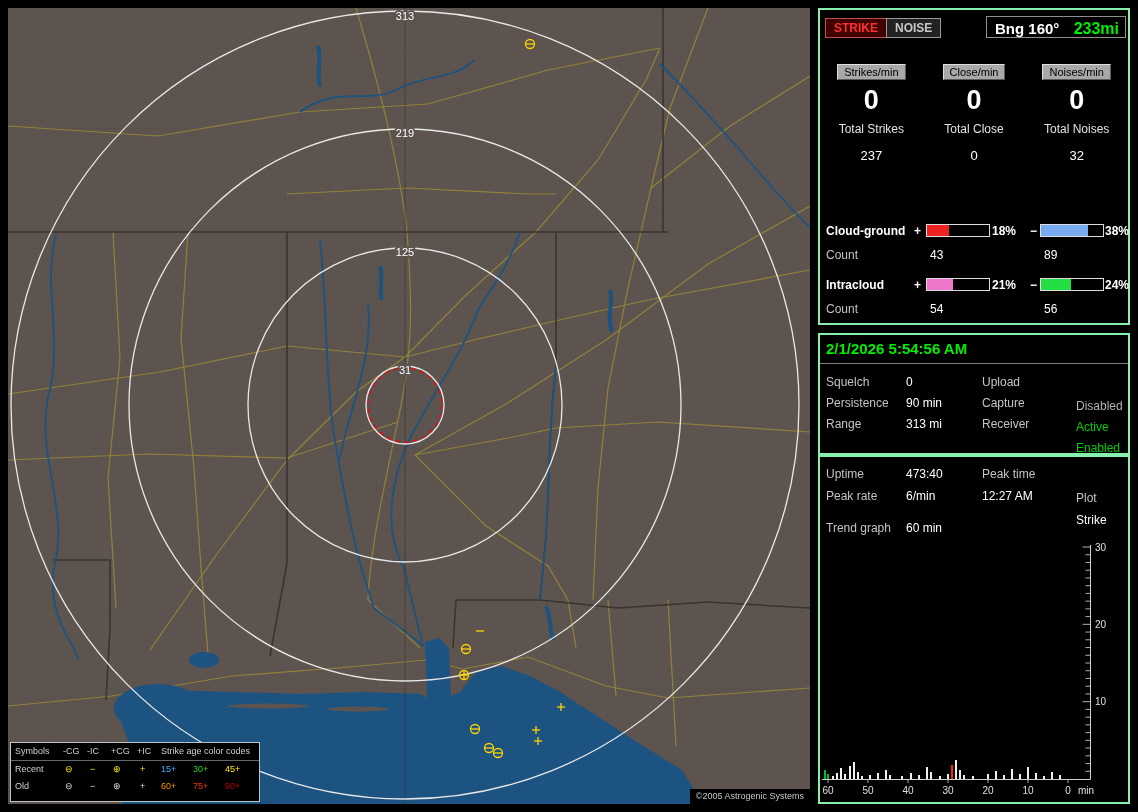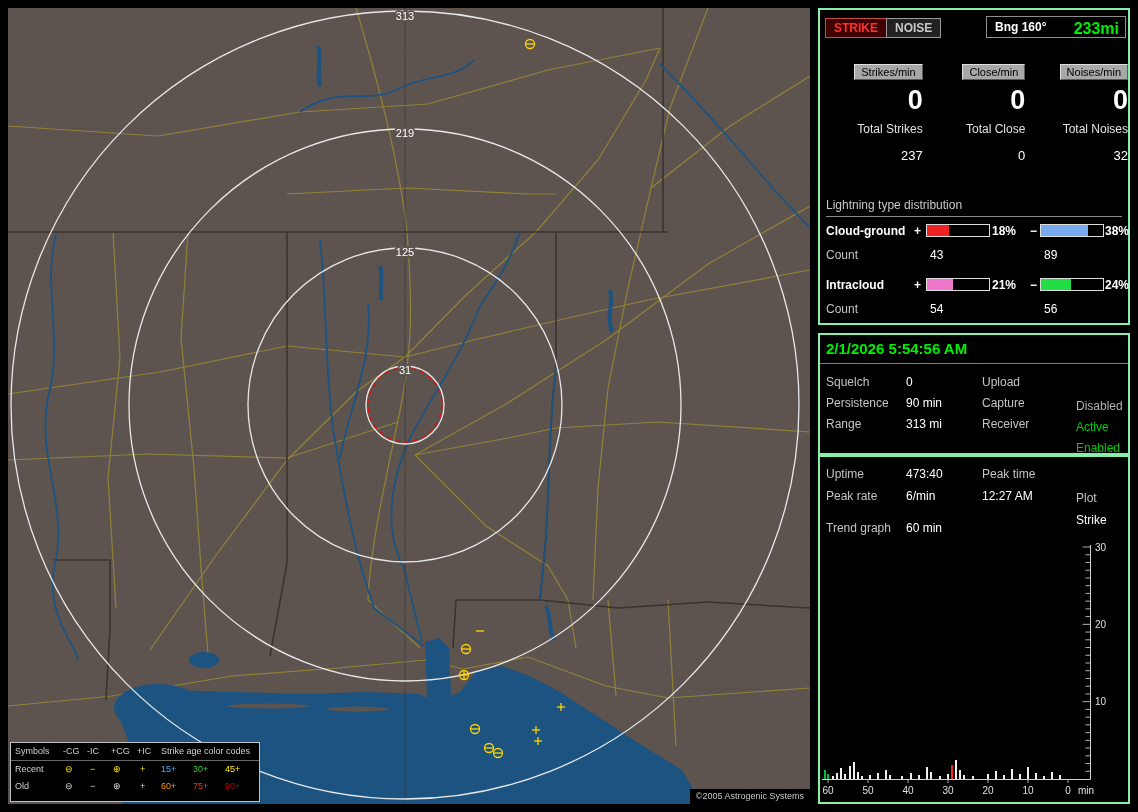--- a/index.html
+++ b/index.html
@@ -20,24 +20,24 @@
   
   .side{position:absolute;left:818px;top:8px;width:312px;height:796px;}
   .panel{position:absolute;left:0;width:312px;background:#000;border:2px solid #86efac;box-sizing:border-box;}
   .panelA{top:0;height:317px;}
   .panelB{top:325px;height:122px;}
   .panelC{top:447px;height:349px;}
   .btn{position:absolute;top:8px;font-size:12px;font-weight:bold;padding:2px 8px;cursor:default;}
   .btn-strike{left:5px;background:#400000;border:1px solid #c05050;color:#ff3030;}
   .btn-noise{left:66px;background:#222;border:1px solid #9a9a9a;color:#c8c8c8;}
   .bngbox{position:absolute;top:6px;right:2px;width:138px;height:20px;border:1px solid #8e8e8e;background:#000;}
-  .bngbox .bl{position:absolute;left:8px;top:3px;color:#fff;font-size:12px;font-weight:bold;}
+  .bngbox .bl{position:absolute;left:8px;top:3px;color:#fff;font-size:15px;font-weight:bold;}
   .bngbox .bv{position:absolute;right:6px;top:3px;color:#00ee00;font-size:16px;font-weight:bold;}
   .counters{position:absolute;top:52px;left:0;right:0;display:flex;}
-  .counter{flex:1;text-align:right;}
+  .counter{flex:1;text-align:center;}
   .cbtn{display:inline-block;background:#a8a8a8;color:#000;font-size:11px;padding:1px 6px;
         border:1px solid;border-color:#dedede #5a5a5a #5a5a5a #dedede;cursor:default;}
   .czero{margin-top:6px;font-size:27px;font-weight:bold;color:#fff;line-height:28px;}
   .ctlabel{margin-top:8px;font-size:12px;color:#e2e2e2;}
   .ctval{margin-top:12px;font-size:13px;color:#fff;}
   .dist-title{position:absolute;top:188px;left:6px;right:6px;color:#c8c8c8;font-size:12px;
               border-bottom:1px solid #8a8a8a;padding-bottom:4px;}
   .dist-row,.dist-count{position:absolute;left:0;right:0;height:14px;}
   .dist-row span,.dist-count span{position:absolute;top:0;}
   .dlabel{left:6px;color:#fff;font-weight:bold;font-size:12px;}
@@ -243,21 +243,20 @@
           <div class="ctval">0</div>
         </div>
         <div class="counter">
           <span class="cbtn">Noises/min</span>
           <div class="czero">0</div>
           <div class="ctlabel">Total Noises</div>
           <div class="ctval">32</div>
         </div>
       </div>
 
-      <div class="dist-title">Lightning type distribution</div>
 
       <div class="dist-row" style="top:214px">
         <span class="dlabel">Cloud-ground</span>
         <span class="dsign" style="left:94px">+</span>
         <span class="dbar" style="left:106px">
             <span class="dfill" style="width: 36%; background: rgb(238, 34, 34);"></span>
           </span>
         <span class="dpct" style="left:172px">18%</span>
         <span class="dsign" style="left:210px">−</span>
         <span class="dbar" style="left:220px">

